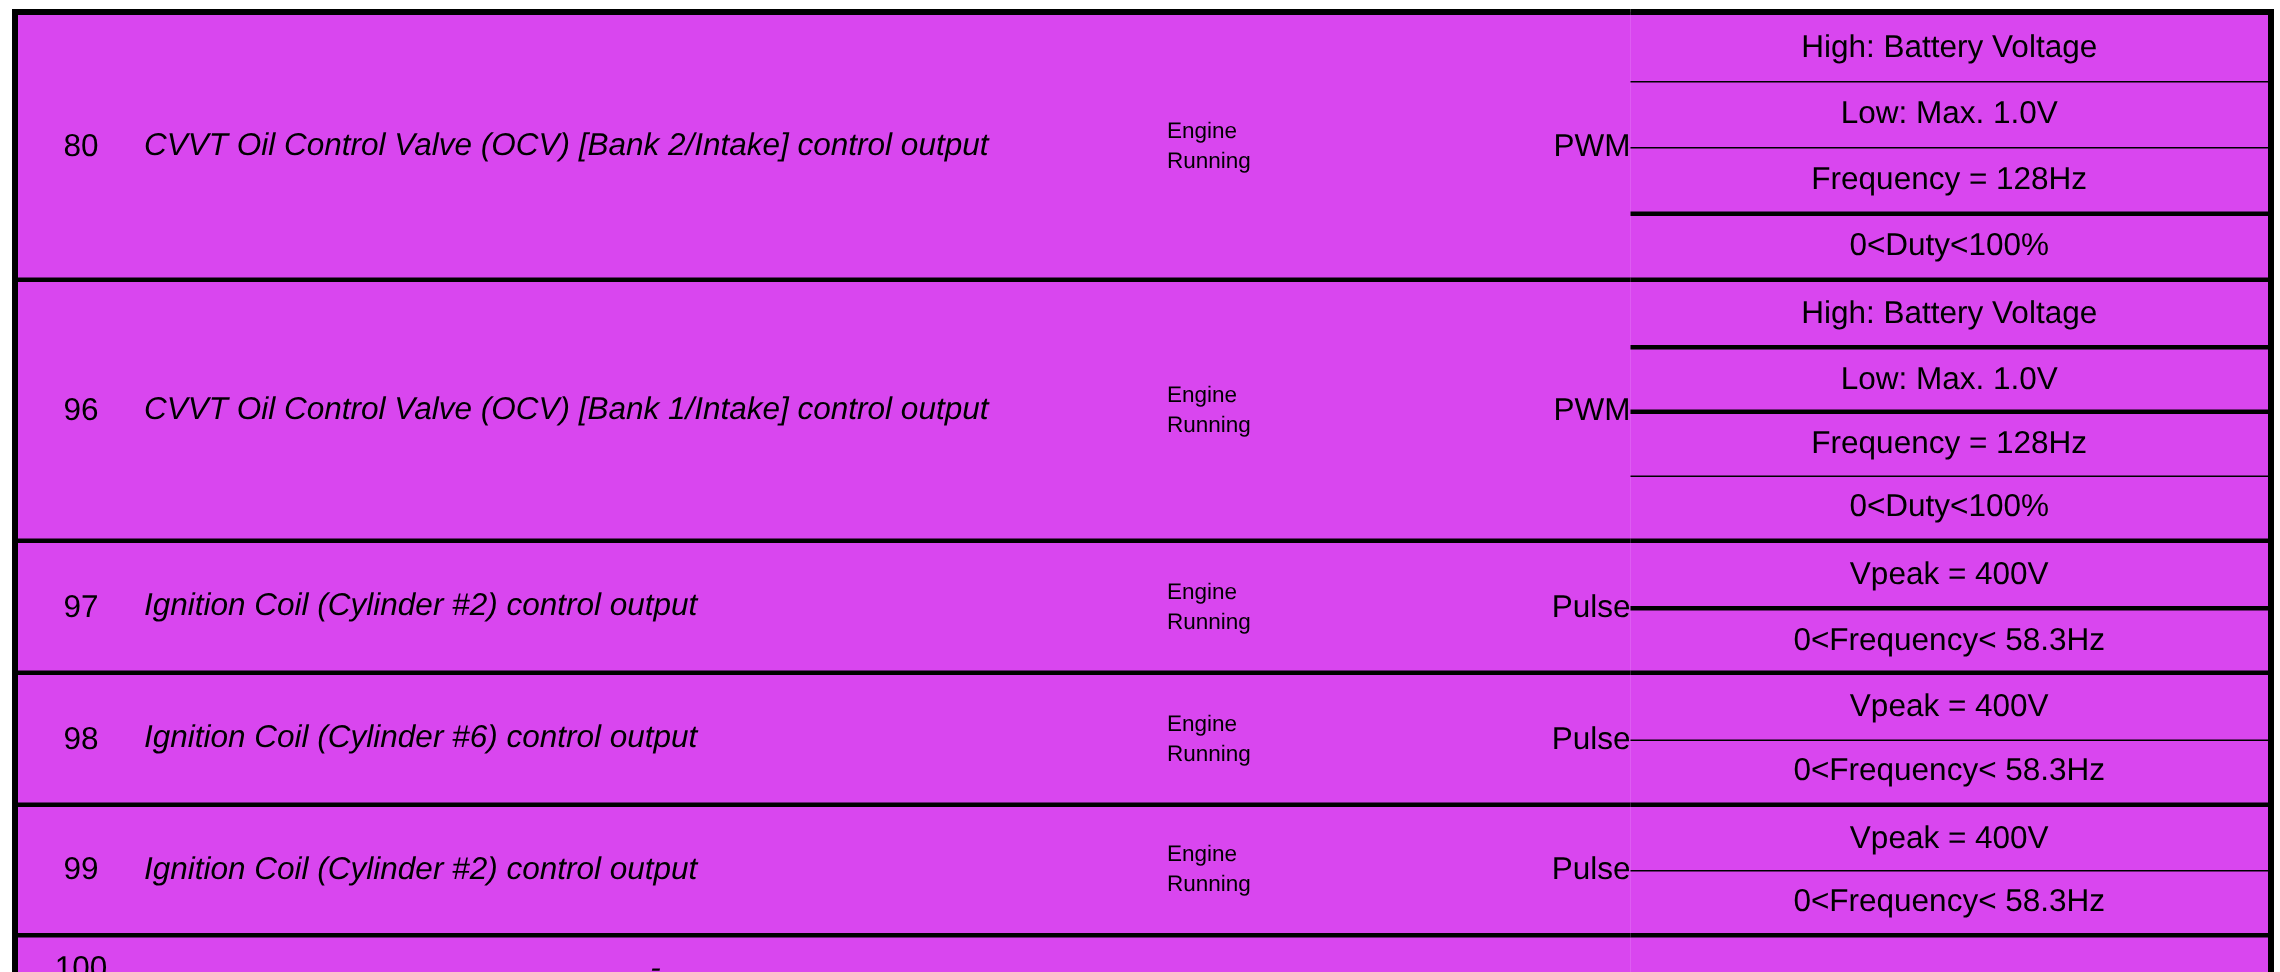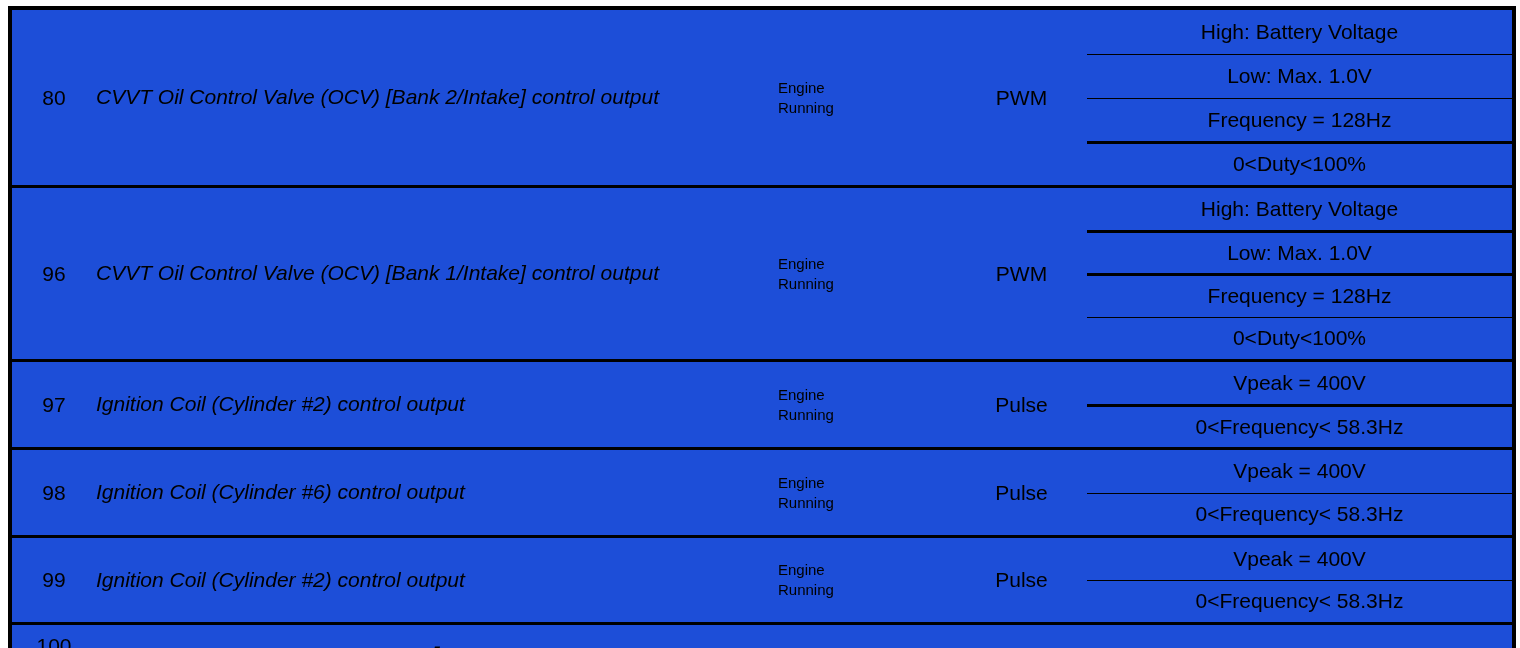--- a/index.html
+++ b/index.html
@@ -27,21 +27,21 @@
     width: 1504px;
     height: 636px;
     border-collapse: collapse;
     table-layout: fixed;
     border: 4px solid #000000;
   }
   table.spec td {
     border: 0;
     padding: 0;
     vertical-align: middle;
-    background: #1d4ed8;
+    background: #d946ef;
   }
   
   col.c-no     { width: 86px;  }
   col.c-desc   { width: 682px; }
   col.c-cond   { width: 178px; }
   col.c-type   { width: 131px; }
   col.c-detail { width: 427px; }
 
   
   tr.item > td {
@@ -70,21 +70,21 @@
     padding: 0;
   }
   td.cond {
     border-right: 3px solid #000000;
     text-align: left;
     font-size: 15px;
     line-height: 1.32;
   }
   td.type {
     border-right: 3px solid #000000;
-    text-align: center;
+    text-align: right;
     font-size: 21px;
   }
   td.detailcell {
     padding: 0;
     vertical-align: top;
   }
 
   
   table.detail {
     width: 100%;

